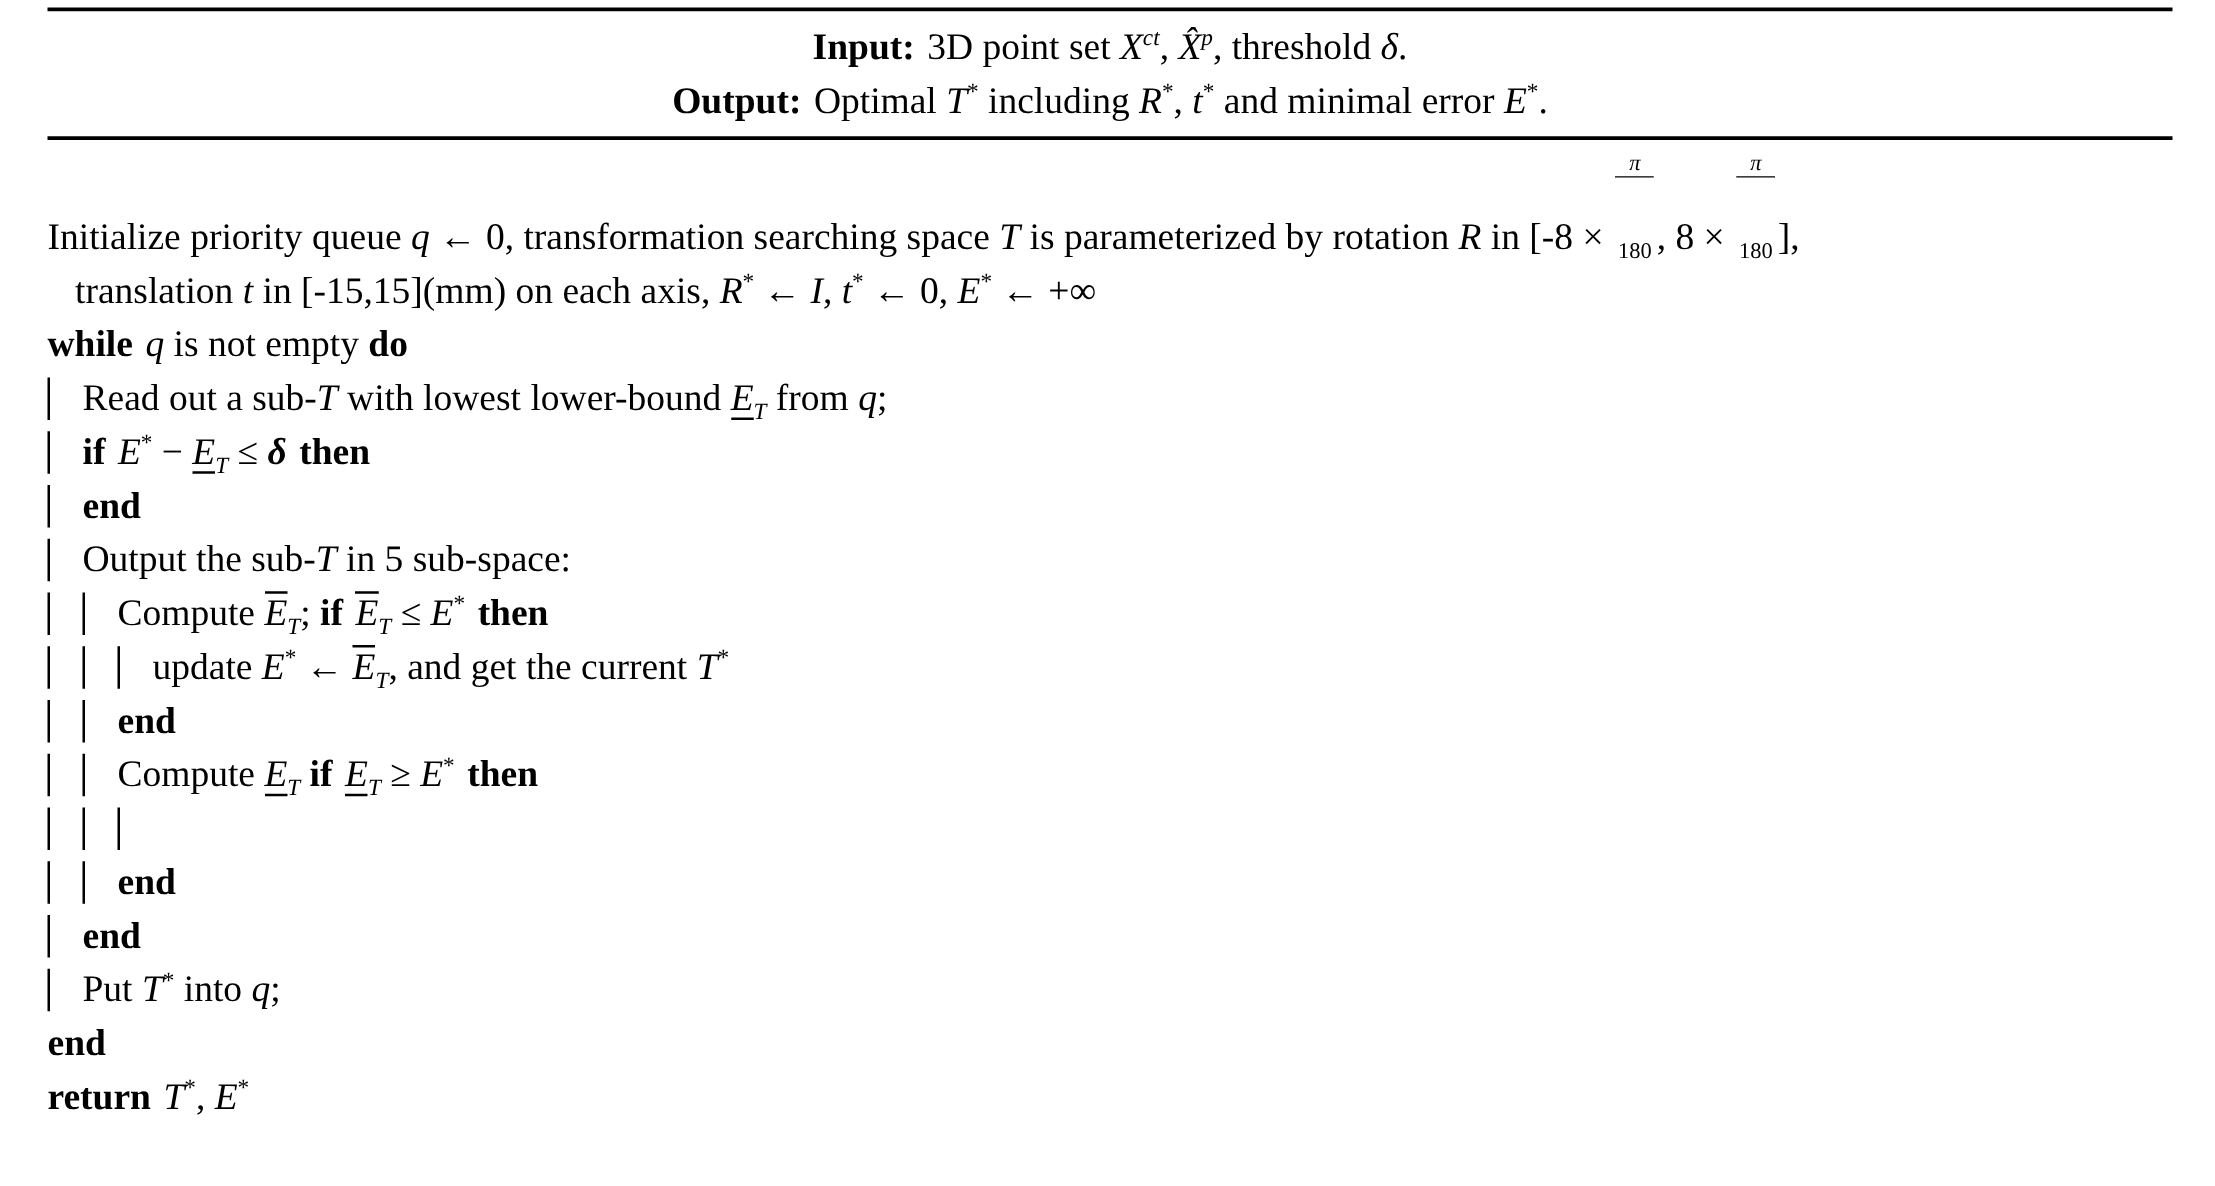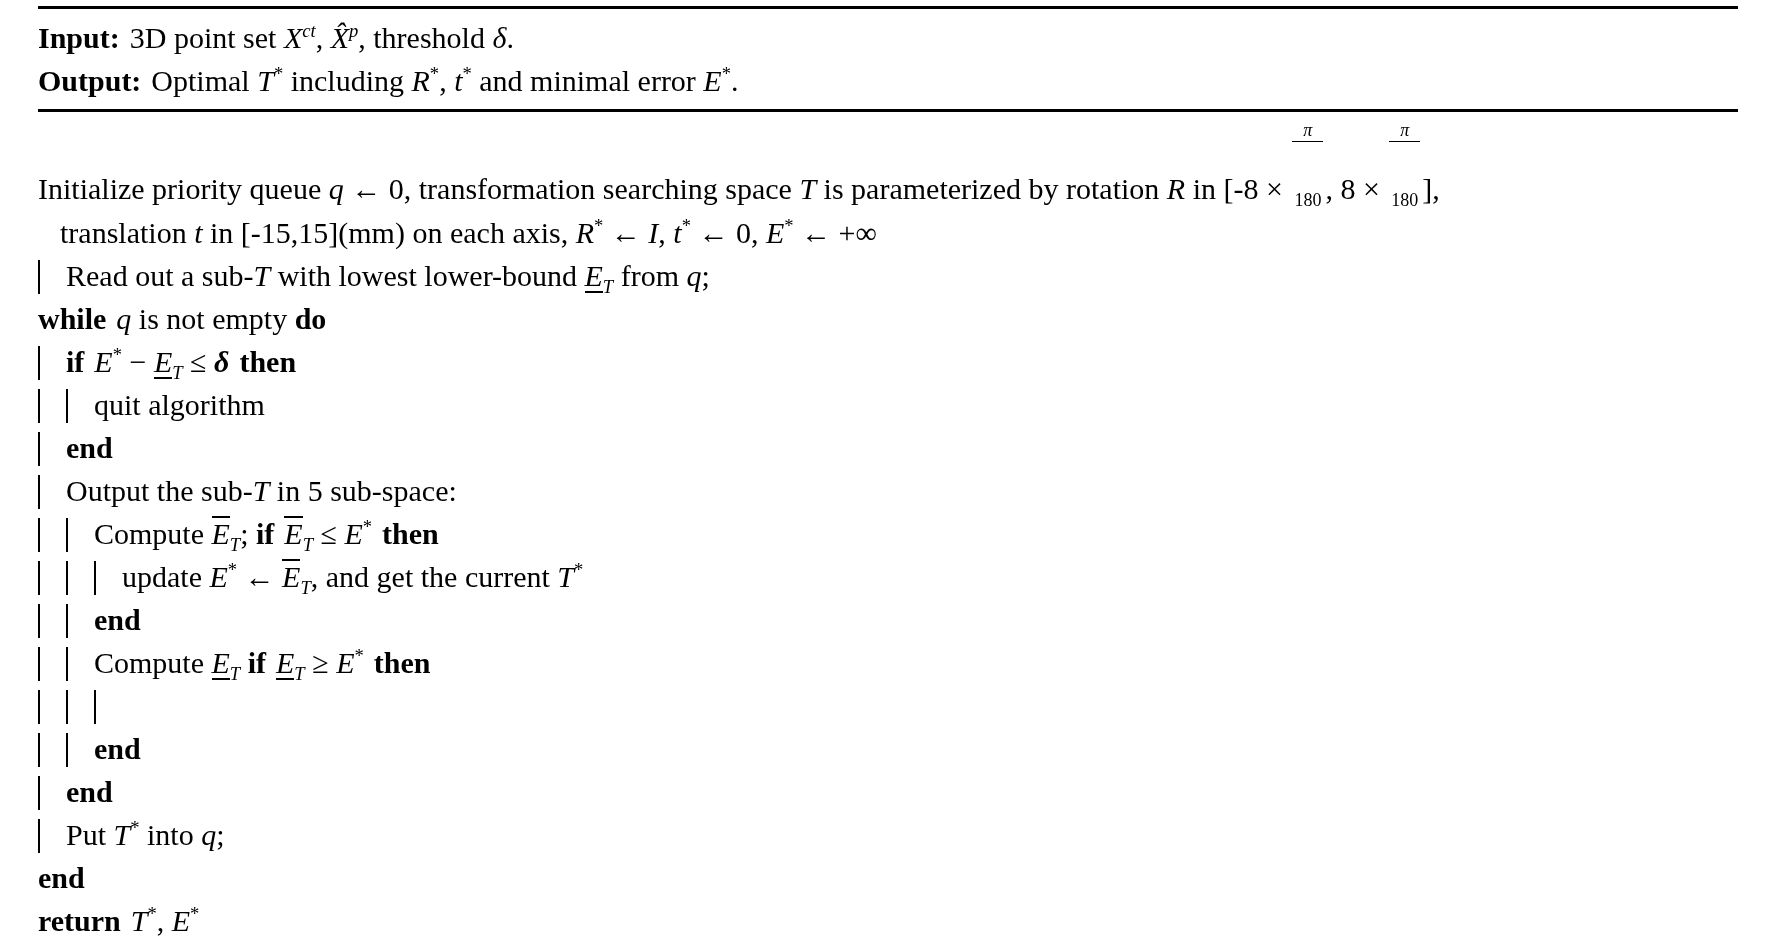--- a/index.html
+++ b/index.html
@@ -28,21 +28,21 @@
   }
   .rule {
     border: 0;
     border-top: 3px solid #000;
     margin: 0;
     width: 1700px;
   }
   .rule-top   { margin-top: 6px; }
   .rule-mid   { margin-top: 4px; }
 
-  .io-block { padding: 7px 0 3px 0; }
+  .io-block { padding: 7px 0 3px 0; text-align: center; }
 
   .line {
     font-size: 30px;
     line-height: 43px;
     white-space: nowrap;
     position: relative;
     padding-left: 0;
   }
   .lines { padding-top: 9px; padding-bottom: 4px; }
 
@@ -128,34 +128,31 @@
       <div class="line">
         <span>Initialize priority queue </span><span class="var">q</span><span> ← 0, transformation searching space </span><span class="var">T</span><span> is parameterized by rotation </span><span class="var">R</span><span> in [-8 × </span><span class="frac"><span class="num">π</span><span class="den">180</span></span><span>, 8 × </span><span class="frac"><span class="num">π</span><span class="den">180</span></span><span>],</span>
       </div>
 
       <div class="line">
         <span class="cont-indent"></span><span>translation </span><span class="var">t</span><span> in [-15,15](mm) on each axis, </span><span class="symwrap"><span class="var">R</span><sup class="sp">*</sup></span><span> ← </span><span class="var">I</span><span>, </span><span class="symwrap"><span class="var">t</span><sup class="sp">*</sup></span><span> ← 0, </span><span class="symwrap"><span class="var">E</span><sup class="sp">*</sup></span><span> ← +∞</span>
       </div>
 
 
       <div class="line">
+        <span class="bold">while</span><span class="sp-small"></span><span class="var">q</span><span> is not empty </span><span class="bold">do</span>
+      </div>
+
+      <div class="line">
         <span class="gbar"></span><span class="sp2"></span><span>Read out a sub-</span><span class="var">T</span><span> with lowest lower-bound </span><span class="symwrap"><span class="ubar var">E</span><sub class="sb">T</sub></span><span> from </span><span class="var">q</span><span>;</span>
       </div>
 
       <div class="line">
-        <span class="bold">while</span><span class="sp-small"></span><span class="var">q</span><span> is not empty </span><span class="bold">do</span>
-      </div>
-
-      <div class="line">
         <span class="gbar"></span><span class="sp2"></span><span class="bold">if</span><span class="sp-small"></span><span class="symwrap"><span class="var">E</span><sup class="sp">*</sup></span><span> − </span><span class="symwrap"><span class="ubar var">E</span><sub class="sb">T</sub></span><span> ≤ </span><span class="var bold">δ</span><span class="sp-small"></span><span class="bold">then</span>
       </div>
 
-      <div class="line">
-        <span class="gbar"></span><span class="sp2"></span><span class="gbar"></span><span class="sp2"></span><span>quit algorithm</span>
-      </div>
 
       <div class="line">
         <span class="gbar"></span><span class="sp2"></span><span class="bold">end</span>
       </div>
 
       <div class="line">
         <span class="gbar"></span><span class="sp2"></span><span>Output the sub-</span><span class="var">T</span><span> in 5 sub-space:</span>
       </div>
 
 

